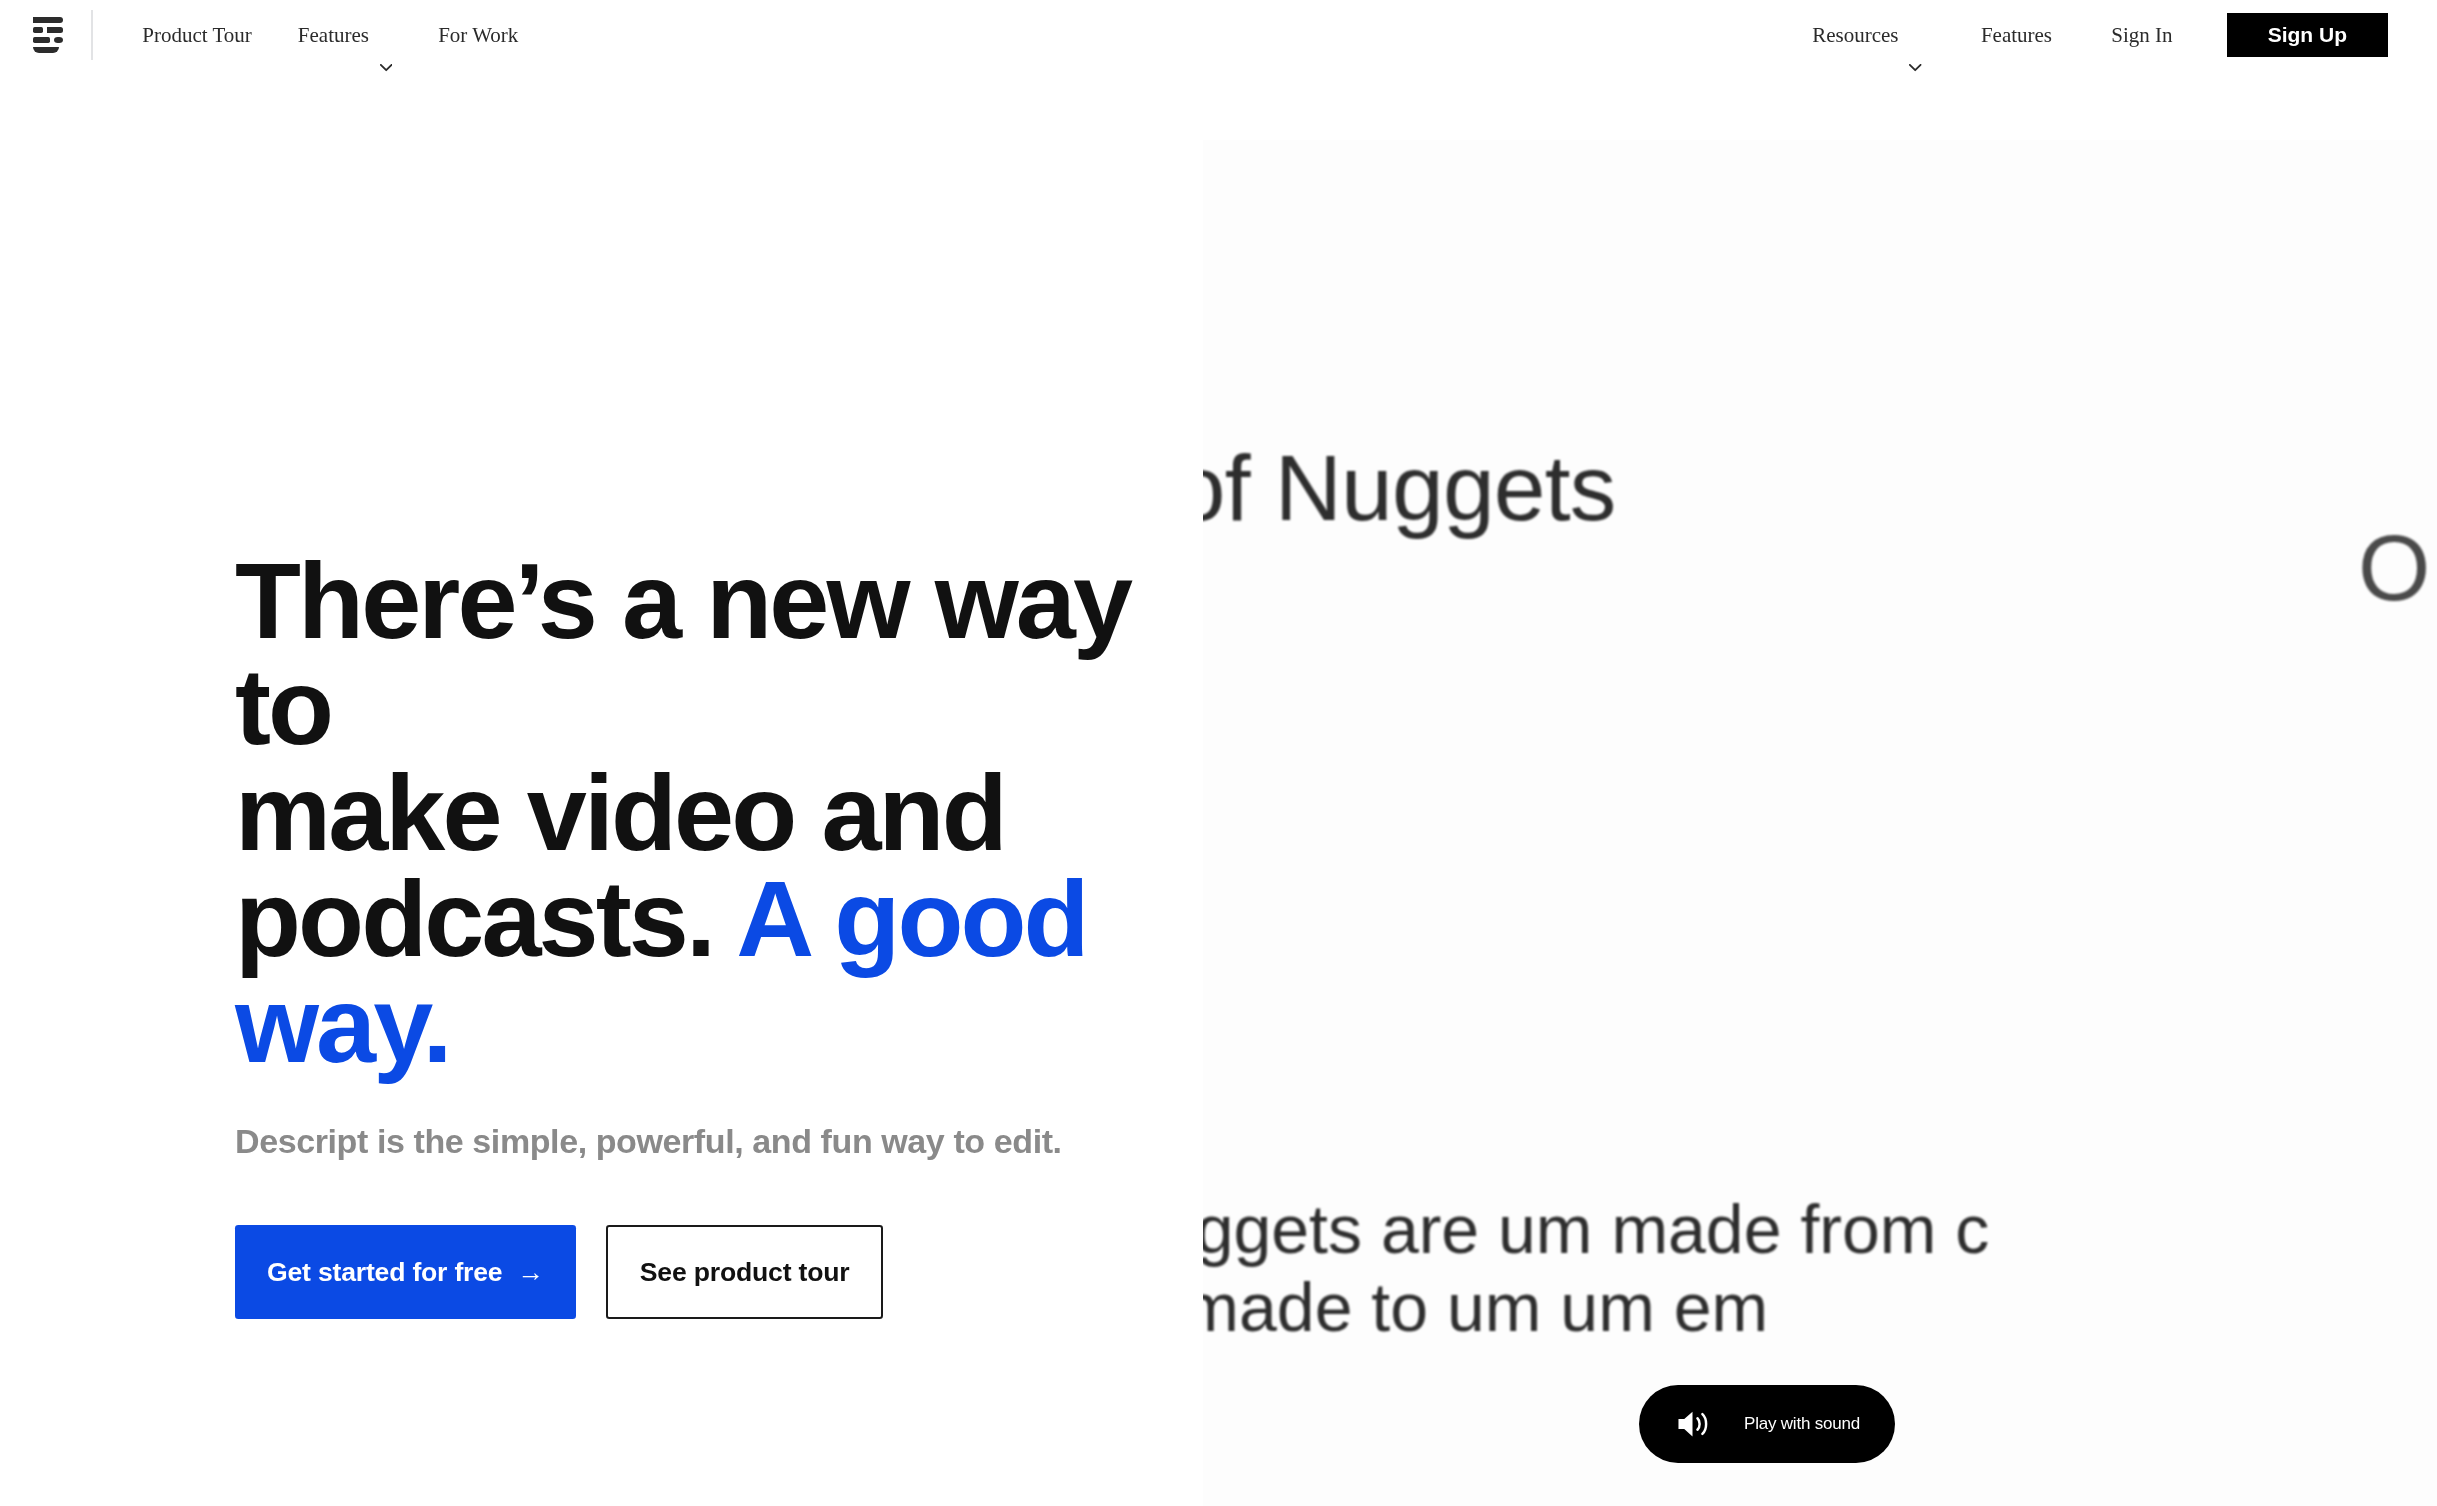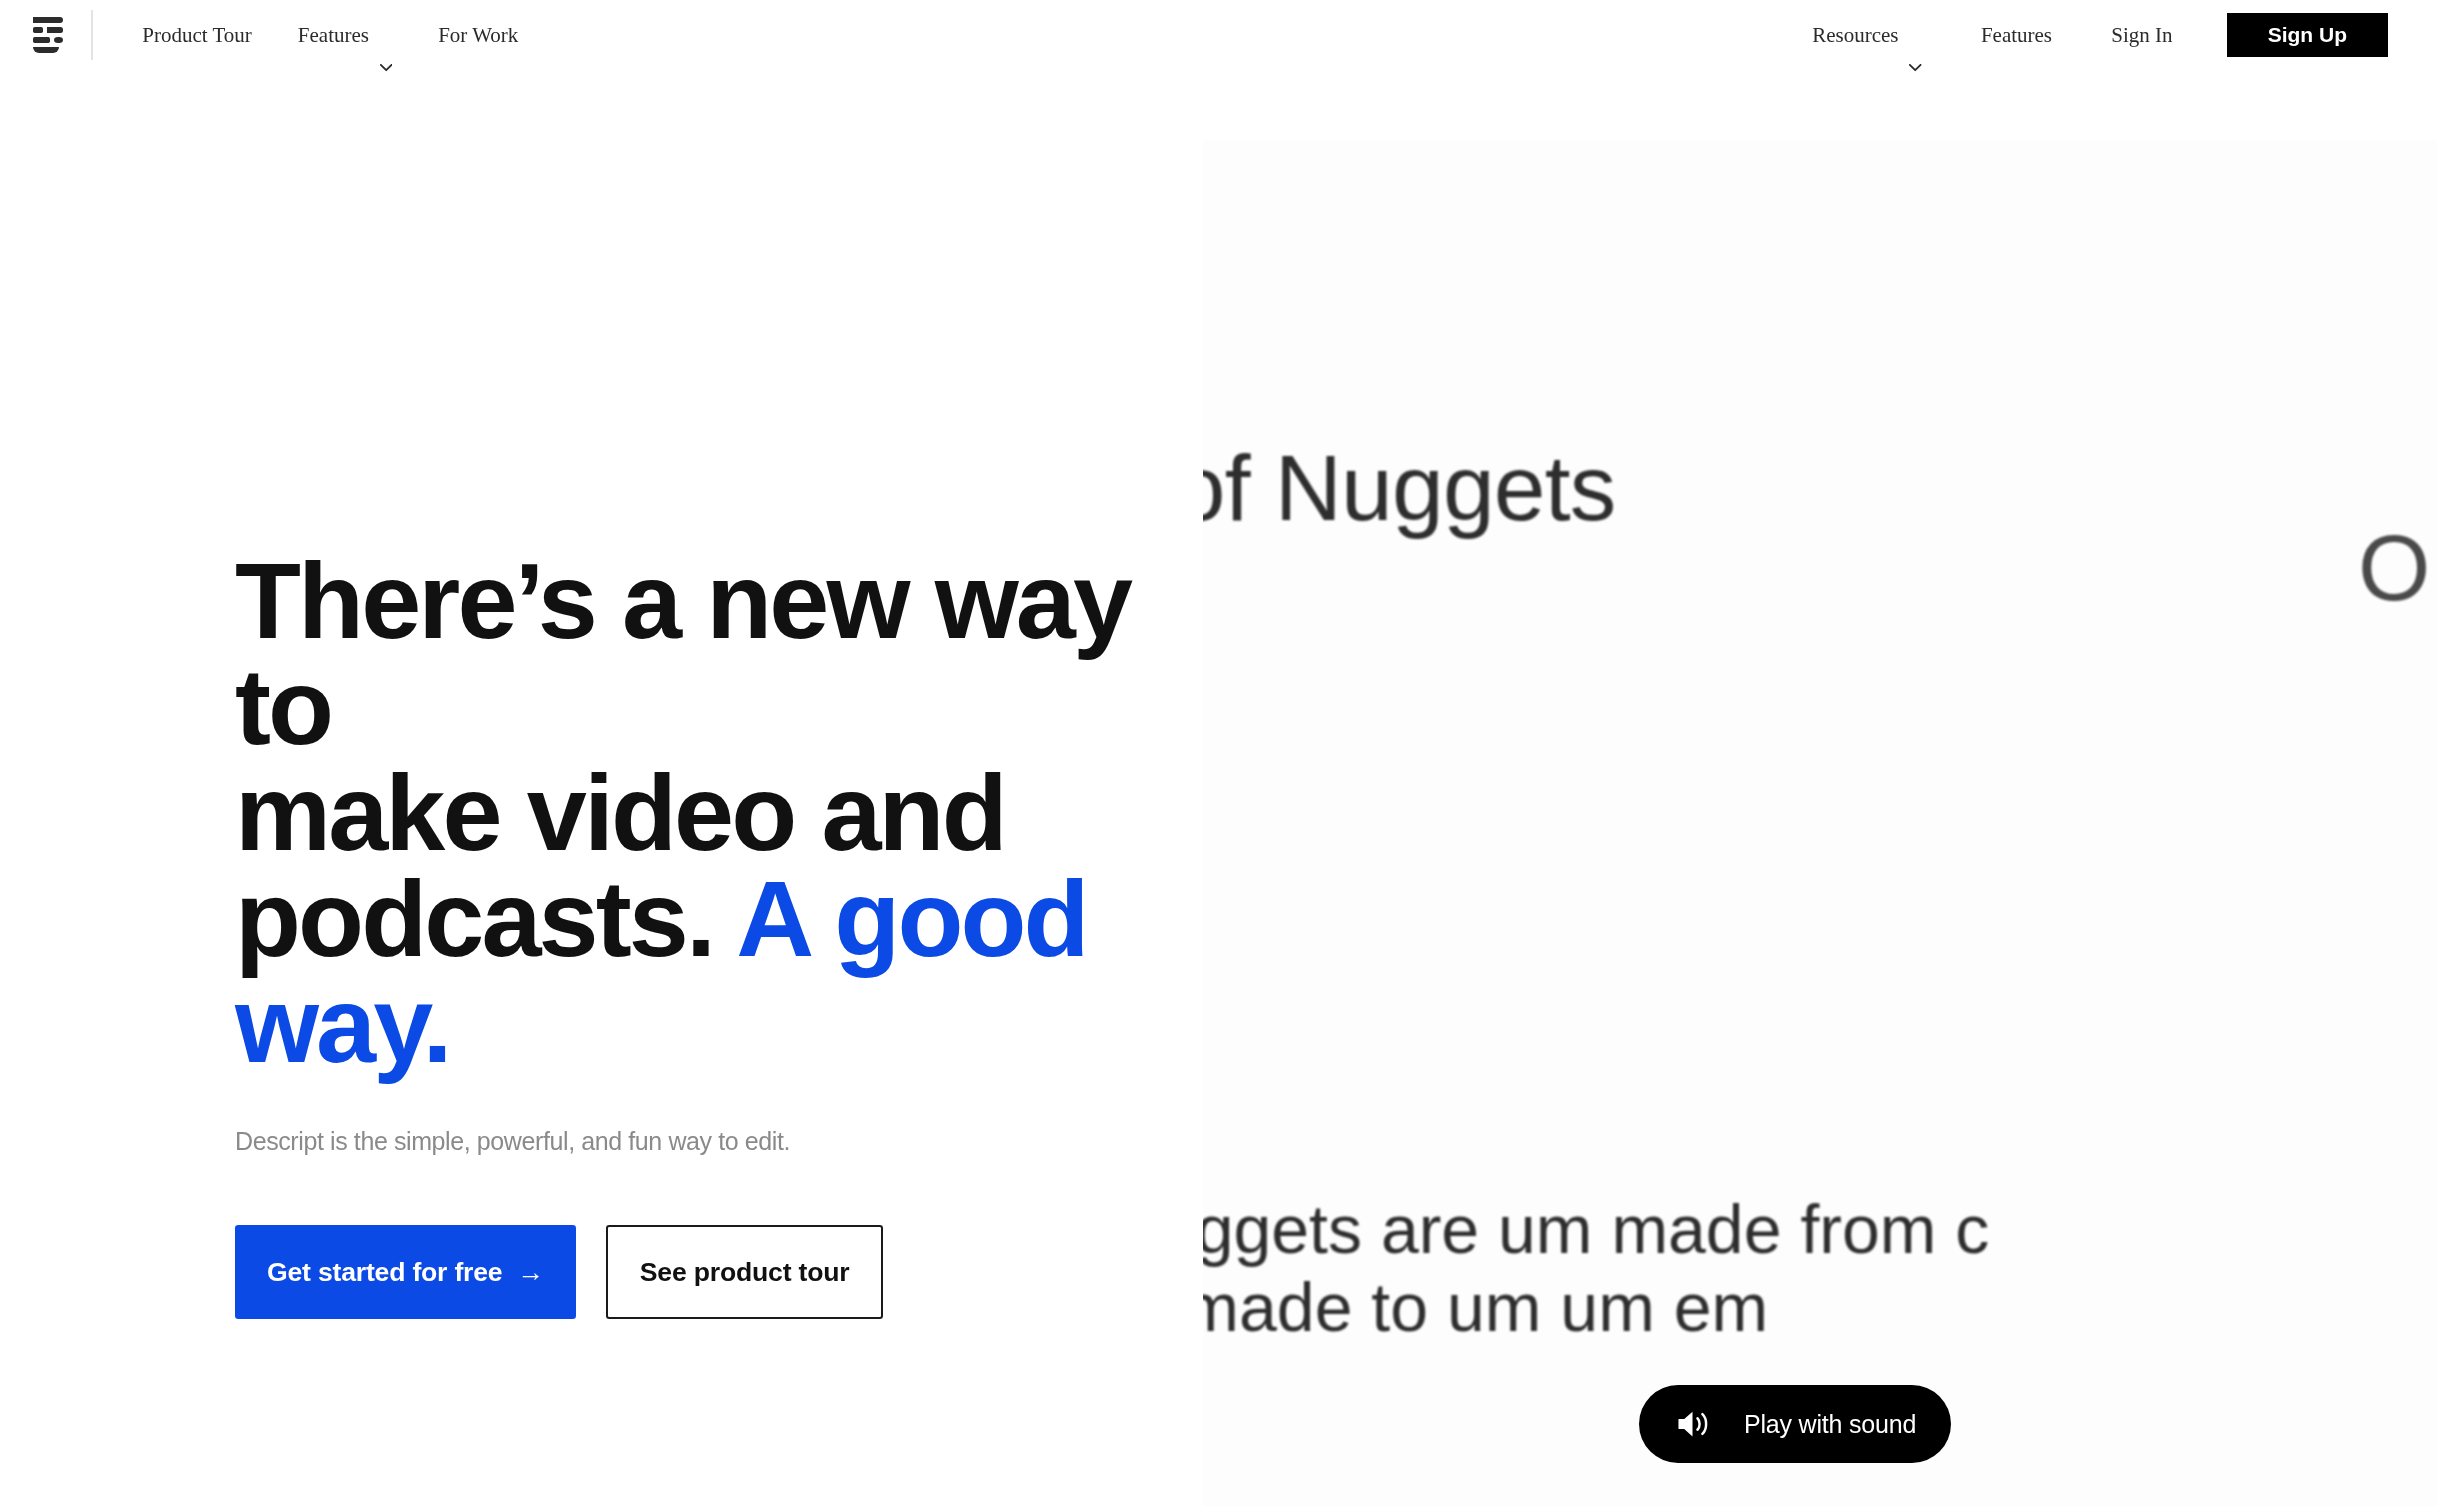--- a/index.html
+++ b/index.html
@@ -79,24 +79,24 @@
     font-size:108px;
     line-height:106px;
     letter-spacing:-2.9px;
     font-weight:700;
     color:#111111;
   }
   .headline .accent { color:#0b4ae4; }
 
   .subhead {
     margin-top:43px;
-    font-size:25px;
+    font-size:34px;
     line-height:41px;
     color:#8a8a8a;
-    font-weight:400;
+    font-weight:700;
     letter-spacing:-0.4px;
   }
 
   .cta-row { margin-top:63px; display:flex; align-items:flex-start; gap:30px; }
   .btn-primary {
     background:#0b4ae4; color:#ffffff;
     font-size:26.6px; font-weight:700;
     border:none; border-radius:3.3px;
     height:94px; padding:0 32px;
     display:flex; align-items:center; gap:15px;
@@ -162,21 +162,21 @@
     background:#000000;
     border-radius:39px;
     display:flex; align-items:center;
     padding:0 35px 0 37px; gap:35px;
     cursor:pointer; z-index:40;
     border:none;
     font-family:"Liberation Sans", sans-serif;
   }
   .speaker-icon { width:33px; height:30px; display:block; flex-shrink:0; }
   .play-sound-label {
-    color:#ffffff; font-size:25px; font-weight:400; white-space:nowrap;
+    color:#ffffff; font-size:17px; font-weight:400; white-space:nowrap;
     letter-spacing:-0.2px;
   }
 </style>
 </head>
 <body>
 
 <header class="nav">
 
   <div class="nav-left">
 

